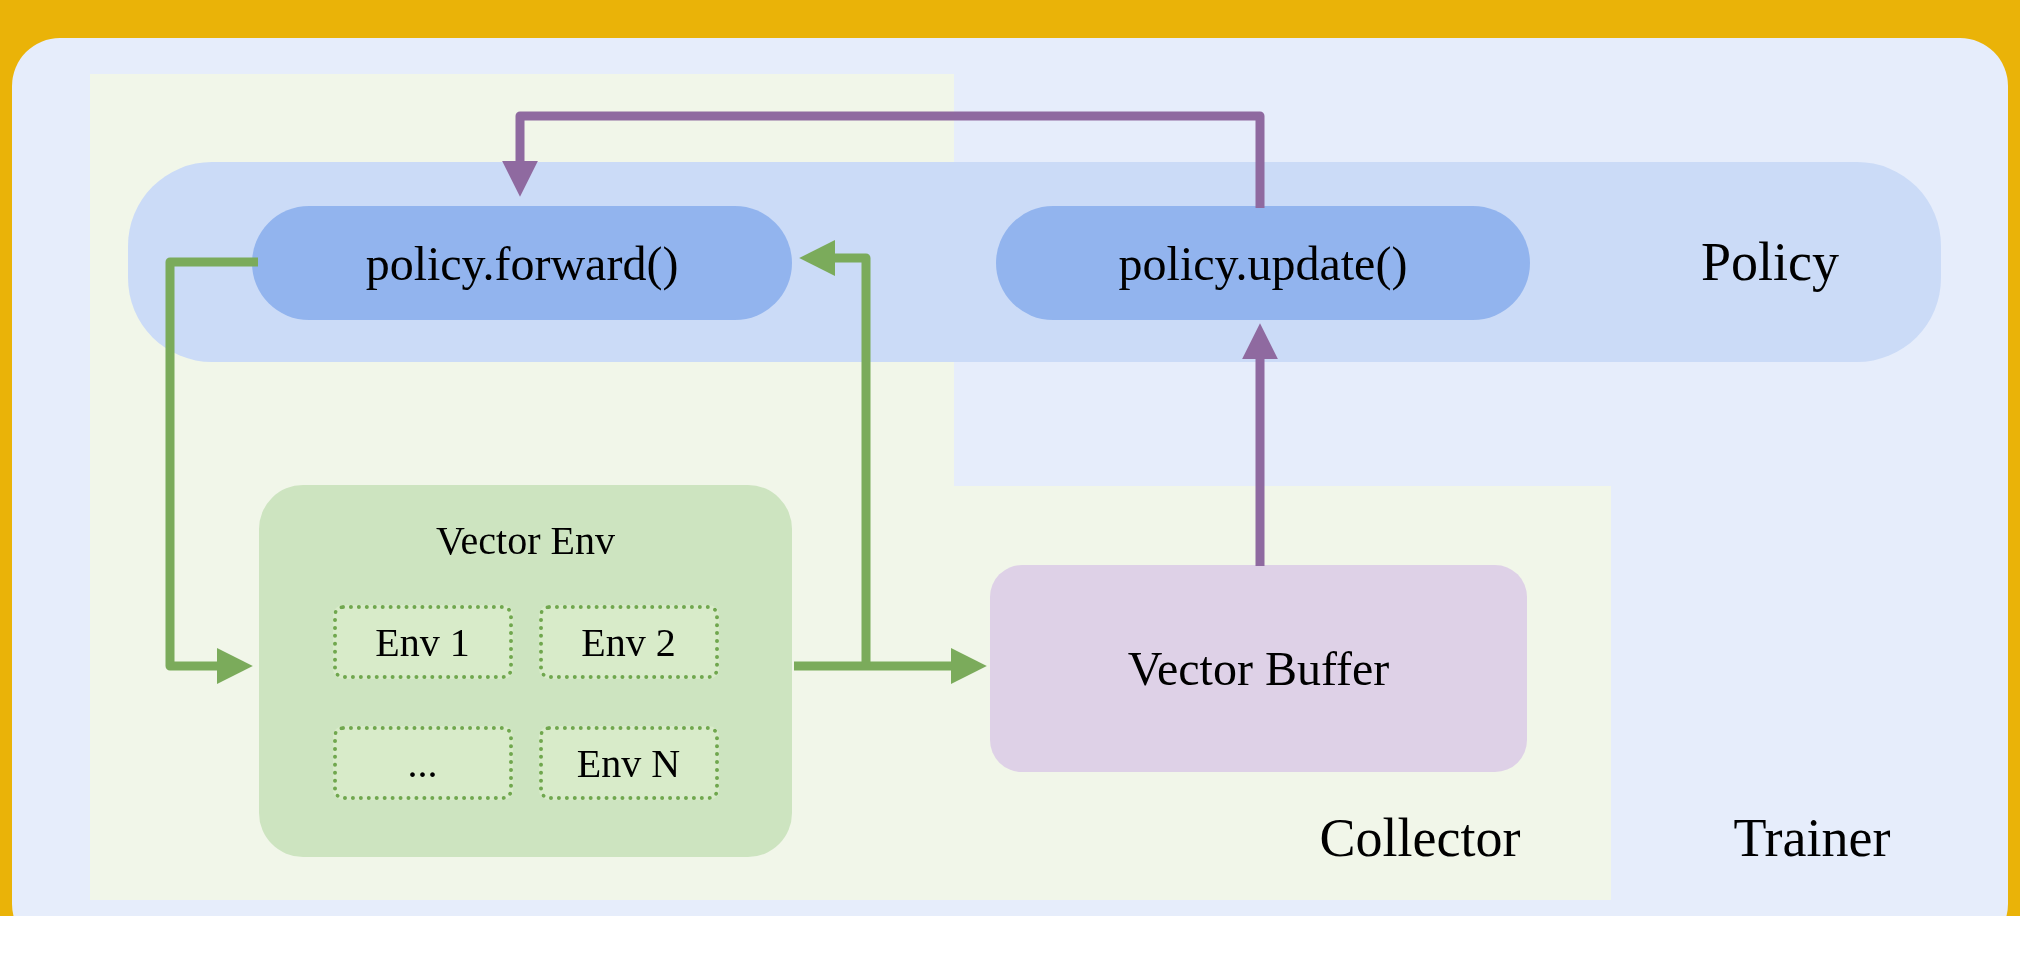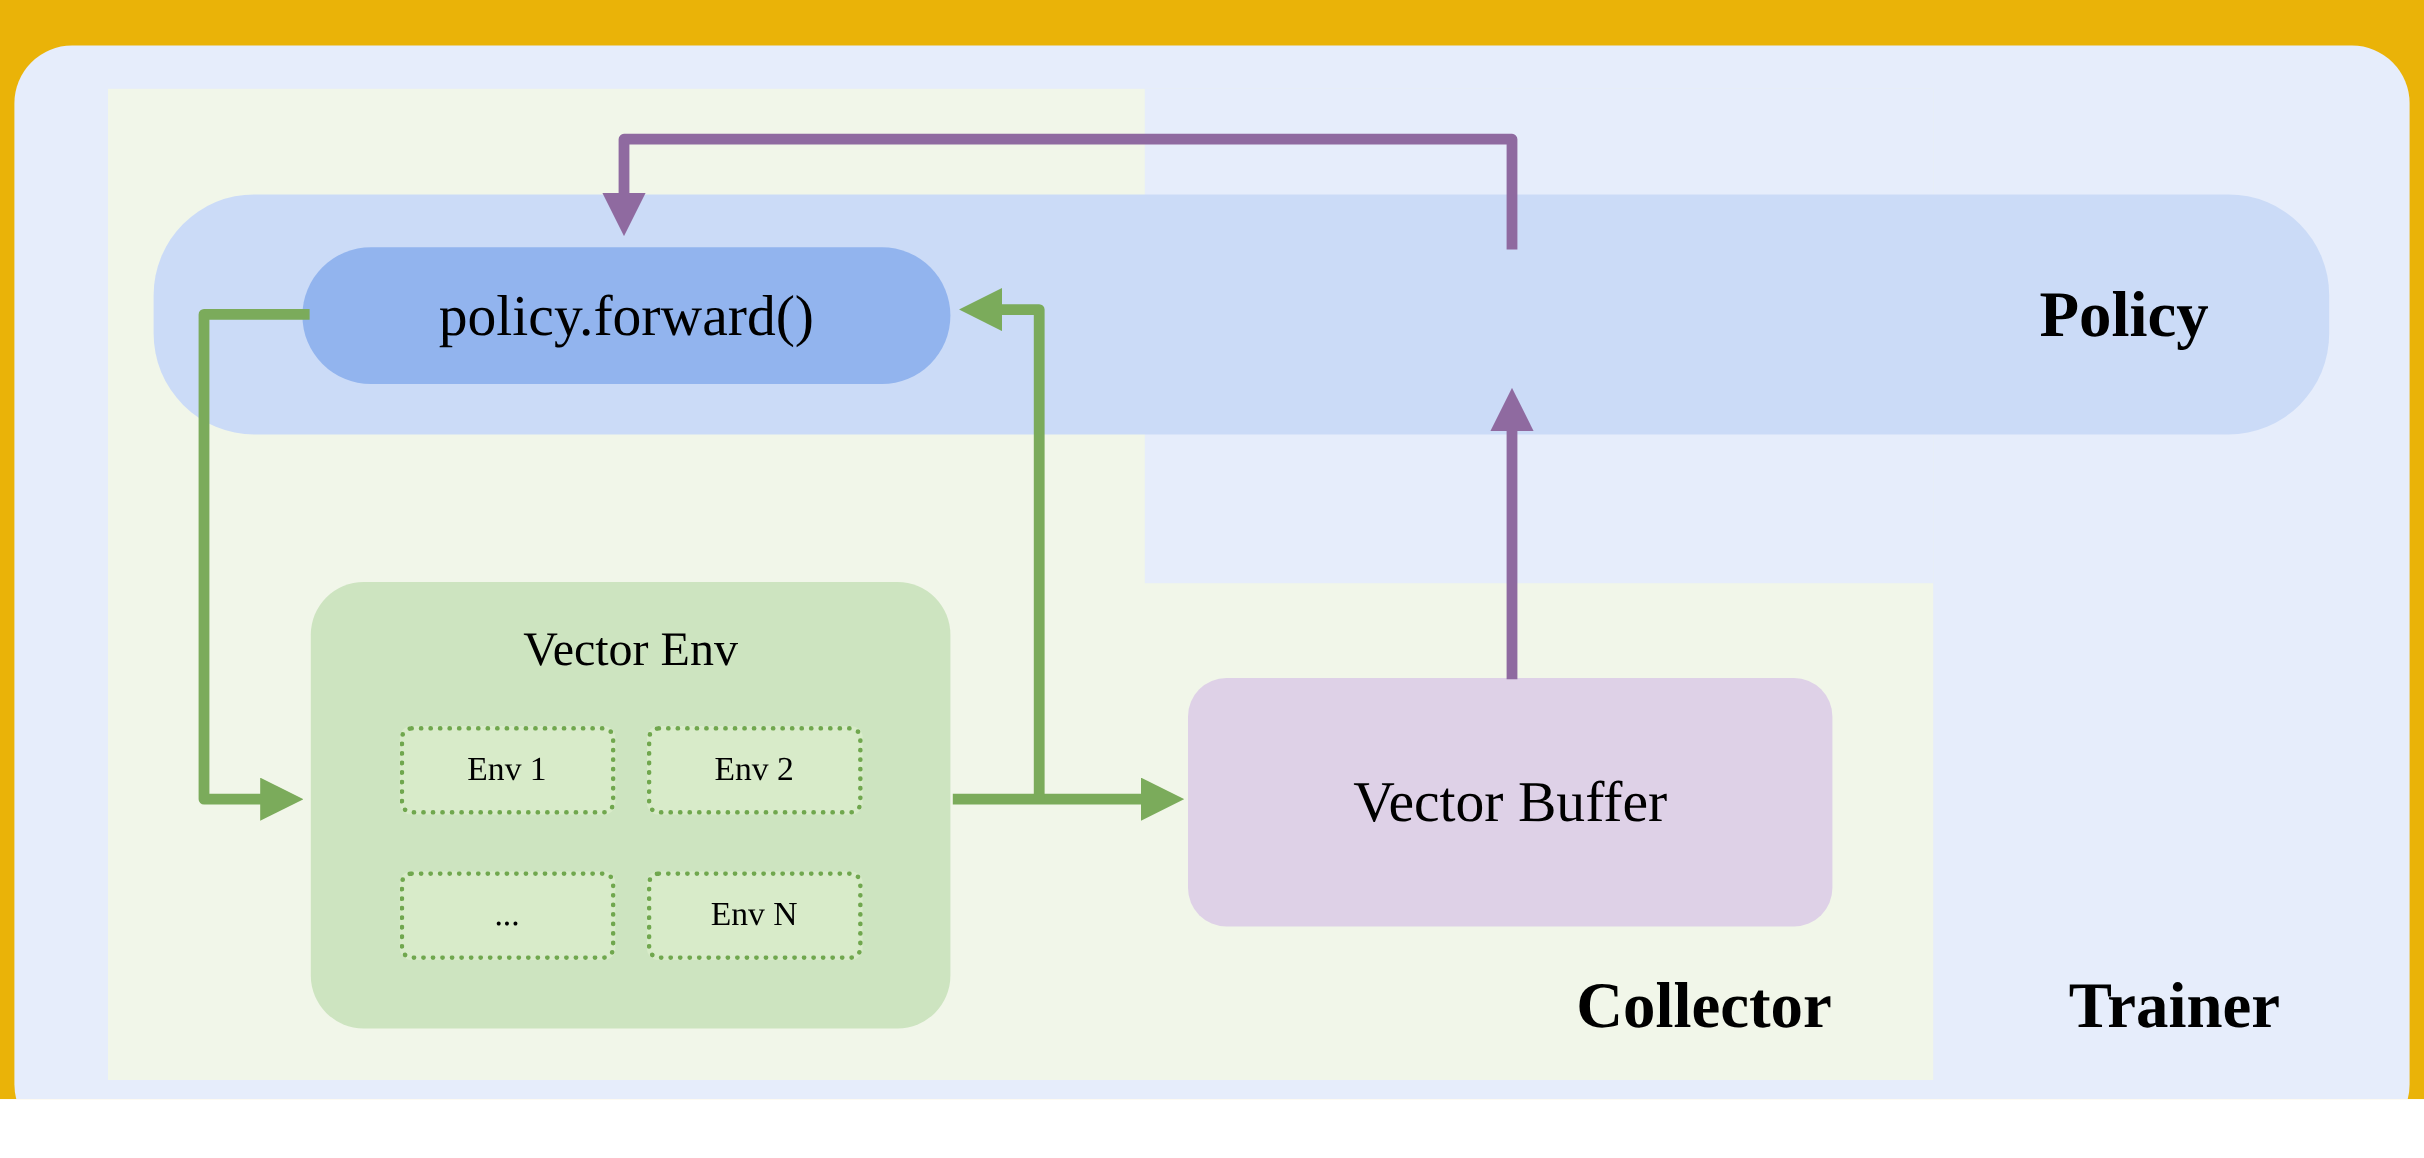--- a/index.html
+++ b/index.html
@@ -25,32 +25,32 @@
   #trainer-region{left:12px;top:38px;width:1996px;height:914px;background:var(--trainer-bg);border-radius:48px;}
   #collector-region{left:90px;top:74px;width:1521px;height:826px;background:var(--collector-bg);}
   #trainer-patch{left:954px;top:74px;width:657px;height:412px;background:var(--trainer-bg);}
   #policy-band{left:128px;top:162px;width:1813px;height:200px;background:var(--policy-band);border-radius:84px;}
 
   .pill{height:114px;border-radius:57px;background:var(--pill-bg);
     display:flex;align-items:center;justify-content:center;font-size:48px;}
   #pill-forward{left:252px;top:206px;width:540px;}
   #pill-update{left:996px;top:206px;width:534px;}
 
-  .big-label{font-weight:bold;font-size:54px;display:flex;align-items:center;justify-content:center;}
+  .big-label{font-weight:normal;font-size:54px;display:flex;align-items:center;justify-content:center;}
   #policy-label{left:1640px;top:232px;width:260px;height:60px;}
   #collector-label{left:1280px;top:808px;width:280px;height:60px;}
   #trainer-label{left:1692px;top:808px;width:240px;height:60px;}
 
   #vector-env{left:259px;top:485px;width:533px;height:372px;border-radius:44px;background:var(--vector-env-bg);}
   #vector-env-title{position:absolute;left:0;top:28px;width:100%;text-align:center;font-size:40px;line-height:56px;}
   #env-grid{position:absolute;left:50%;top:120px;transform:translateX(-50%);
     display:grid;grid-template-columns:180px 180px;gap:47px 26px;}
   .env-item{width:180px;height:74px;border:4px dotted var(--env-item-border);border-radius:10px;
     background:var(--env-item-bg);display:flex;align-items:center;justify-content:center;
-    font-size:28px;box-sizing:border-box;}
+    font-size:40px;box-sizing:border-box;}
 
   #vector-buffer{left:990px;top:565px;width:537px;height:207px;border-radius:32px;
     background:var(--vector-buffer-bg);display:flex;align-items:center;justify-content:center;font-size:48px;}
 
   #arrows{left:0;top:0;width:2020px;height:965px;pointer-events:none;}
   .arrow{fill:none;stroke-width:9px;stroke-linejoin:round;stroke-linecap:butt;}
   .arrow.green{stroke:var(--green-arrow);}
   .arrow.purple{stroke:var(--purple-arrow);}
   .head-green{fill:var(--green-arrow);stroke:none;}
   .head-purple{fill:var(--purple-arrow);stroke:none;}
@@ -59,20 +59,21 @@
 <body>
 
 <div class="stage">
 
   <div class="abs" id="trainer-region"></div>
   <div class="abs" id="collector-region"></div>
   <div class="abs" id="trainer-patch"></div>
   <div class="abs" id="policy-band"></div>
 
   <div class="abs pill" id="pill-forward">policy.forward()</div>
+  <div class="abs pill" id="pill-update">policy.update()</div>
 
   <div class="abs big-label" id="policy-label">Policy</div>
 
   <div class="abs" id="vector-env">
     <div id="vector-env-title">Vector Env</div>
     <div id="env-grid">
       <div class="env-item">Env 1</div>
       <div class="env-item">Env 2</div>
       <div class="env-item">...</div>
       <div class="env-item">Env N</div>

